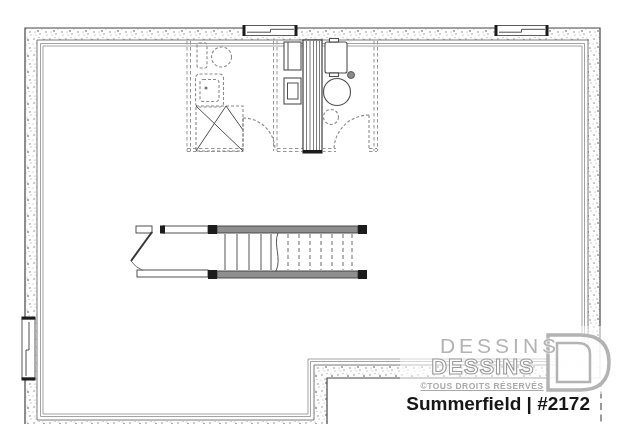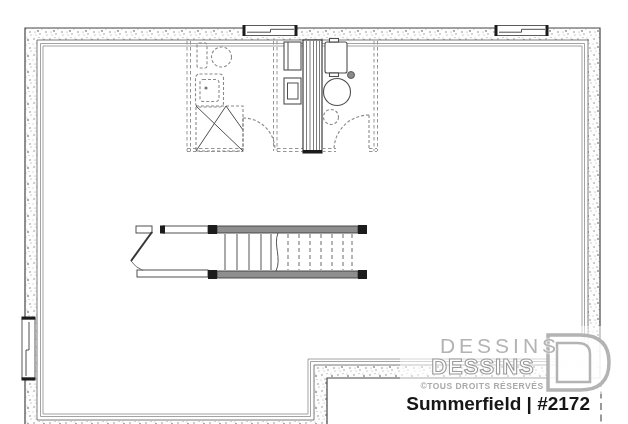--- a/index.html
+++ b/index.html
@@ -40,21 +40,21 @@
     color:var(--watermark_gray);
     text-shadow:0 0 2px #fff,0 0 2px #fff;
   }
   .wm-drummond{
     left:404px;top:334px;width:158px;font-size:22px;font-weight:bold;letter-spacing:1px;
     color:#ffffff;-webkit-text-stroke:1.1px #9a9a9a;
     text-shadow:0 0 2px #fff;
   }
   .wm-rights{
     left:412px;top:361px;width:140px;font-size:8.5px;font-weight:bold;letter-spacing:0.5px;
-    color:#a9a9a9;text-shadow:0 0 2px #fff,0 0 2px #fff;
+    color:#a9a9a9;text-shadow:0 0 2px #fff,0 0 2px #fff;text-decoration:underline;
   }
   .plan-label{
     position:absolute;left:378px;top:373px;width:212px;text-align:right;white-space:nowrap;
     font-size:19px;font-weight:bold;color:var(--label_color);
     text-shadow:0 0 2px #fff,0 0 3px #fff;
   }
   .wm-backdrop{
     position:absolute;left:400px;top:306px;width:216px;height:68px;
     background:rgba(255,255,255,0.55);border-radius:6px;
   }

